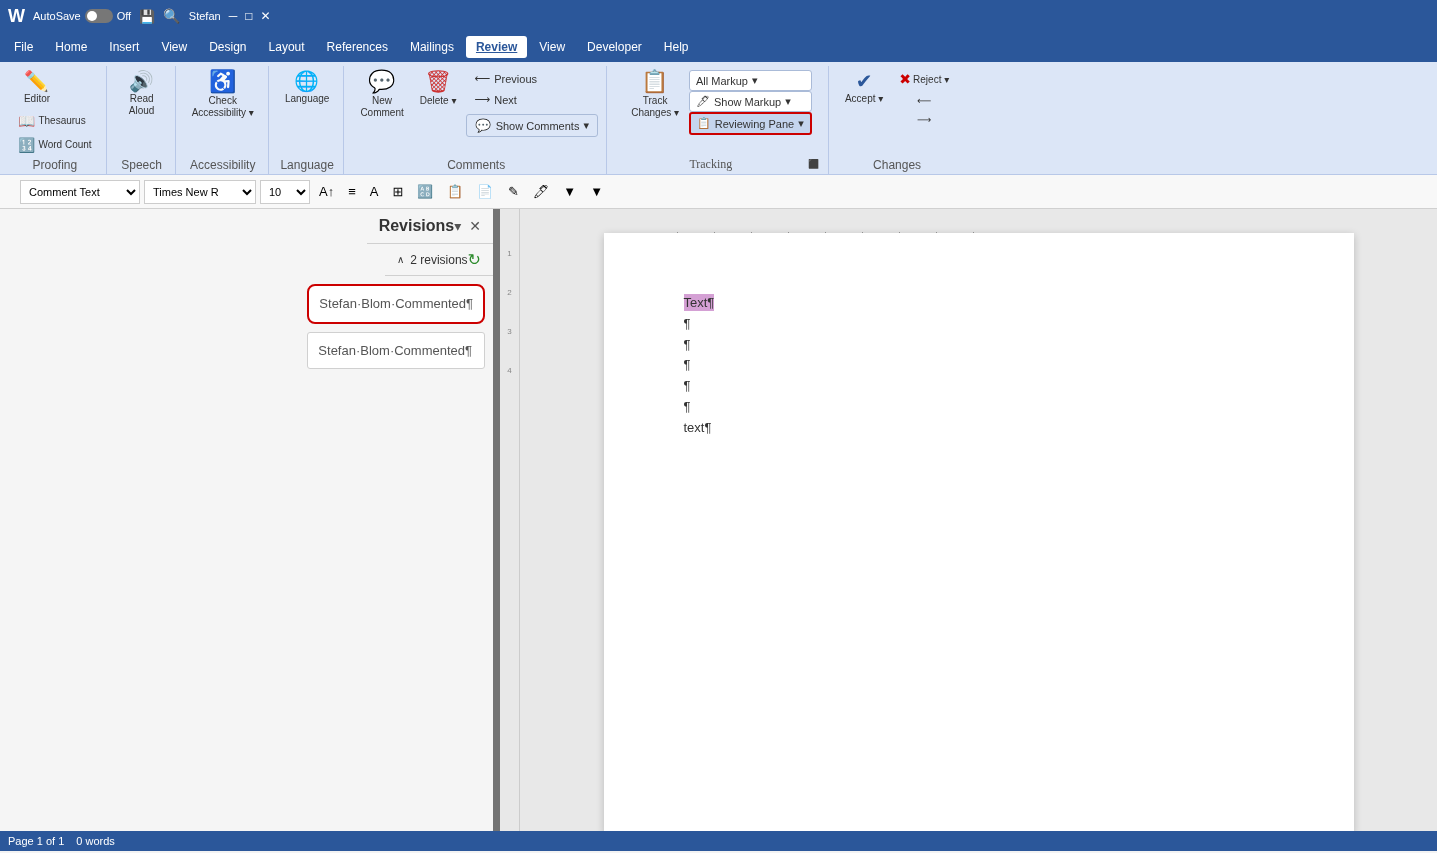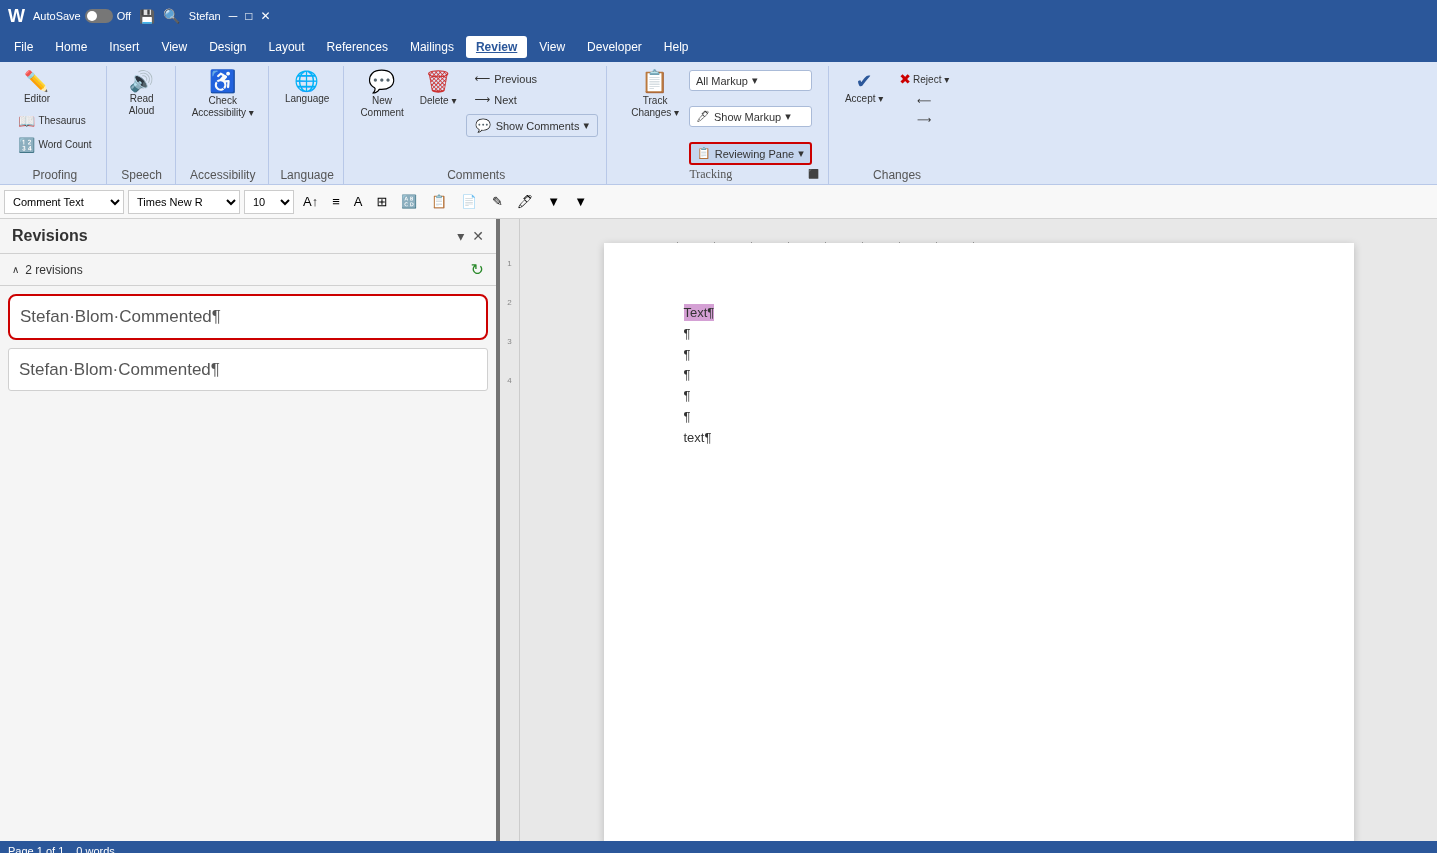--- a/index.html
+++ b/index.html
@@ -81,32 +81,32 @@
 
     
     .formatting-bar {
       background: #f8f8f8; border-bottom: 1px solid #d0d0d0;
       display: flex; align-items: center; height: 34px; padding: 0 4px; gap: 4px;
     }
     .style-select, .font-select, .size-select {
       border: 1px solid #ccc; background: white; padding: 2px 4px;
       font-size: 11px; cursor: pointer; height: 24px;
     }
-    .style-select { width: 120px; }
+    .style-select { width: 120px; margin-left: 16px; }
     .font-select { width: 112px; }
     .size-select { width: 50px; }
     .fmt-btn { padding: 2px 5px; cursor: pointer; border: none; background: transparent; font-size: 13px; border-radius: 2px; }
 
     
     .main-area { display: flex; height: calc(853px - 32px - 30px - 95px - 34px - 20px); }
 
     
     .revisions-pane {
-      width: 500px; background: #f5f5f5; border-right: 4px solid #737373;
-      display: flex; flex-direction: column; flex-shrink: 0;
+      width: 500px; background: #f5f5f5; border-right: 7px solid #737373;
+      display: flex; flex-direction: column; flex-shrink: 0; align-items: flex-end;
     }
     .revisions-header {
       display: flex; align-items: center; justify-content: space-between;
       padding: 8px 12px; border-bottom: 1px solid #d0d0d0;
     }
     .revisions-title { font-size: 16px; font-weight: 600; color: #333; }
     .revisions-header-right { display: flex; gap: 8px; align-items: center; }
     .pane-btn { cursor: pointer; font-size: 14px; color: #555; border: none; background: transparent; }
     .revisions-count-row {
       display: flex; align-items: center; justify-content: space-between;
@@ -118,21 +118,21 @@
 
     .revision-list { flex: 1; overflow-y: auto; padding: 8px; }
     .revision-item {
       background: white; border: 1px solid #d0d0d0; border-radius: 3px;
       padding: 8px 10px; margin-bottom: 8px; font-size: 11px; color: #333;
       line-height: 1.5;
     }
     .revision-item.highlighted {
       border: 2px solid #cc0000; border-radius: 8px;
     }
-    .revision-author { font-size: 17px; color: #555; }
+    .revision-author { font-size: 13px; color: #555; }
     .revision-text { font-size: 11px; }
 
     
     .doc-area { flex: 1; display: flex; background: #e8e8e8; position: relative; }
     .vertical-ruler {
       width: 20px; background: #e8e8e8; border-right: 1px solid #ccc;
       display: flex; flex-direction: column; align-items: center; font-size: 8px; color: #888;
       padding-top: 40px; gap: 30px;
     }
     .doc-scroll { flex: 1; overflow: auto; display: flex; flex-direction: column; align-items: center; padding: 20px; }
@@ -287,21 +287,21 @@
       <div class="ribbon-group-label">Comments</div>
     </div>
 
     <div class="ribbon-group" style="min-width:220px;">
       <div class="ribbon-group-content">
         <div style="display:flex;gap:4px;align-items:flex-start;">
           <div class="ribbon-btn ribbon-btn-large">
             <span class="icon" style="font-size:22px;">📋</span>
             <span class="label">Track<br>Changes ▾</span>
           </div>
-          <div style="display:flex;flex-direction:column;gap:15px;margin-top:2px;">
+          <div style="display:flex;flex-direction:column;gap:0;margin-top:2px;">
             <div class="markup-dropdown">
               <span>All Markup</span>
               <span>▾</span>
             </div>
             <div class="show-markup-btn">
               <span style="font-size:11px;">🖊</span>
               <span>Show Markup</span>
               <span>▾</span>
             </div>
             <div class="reviewing-pane-btn">

